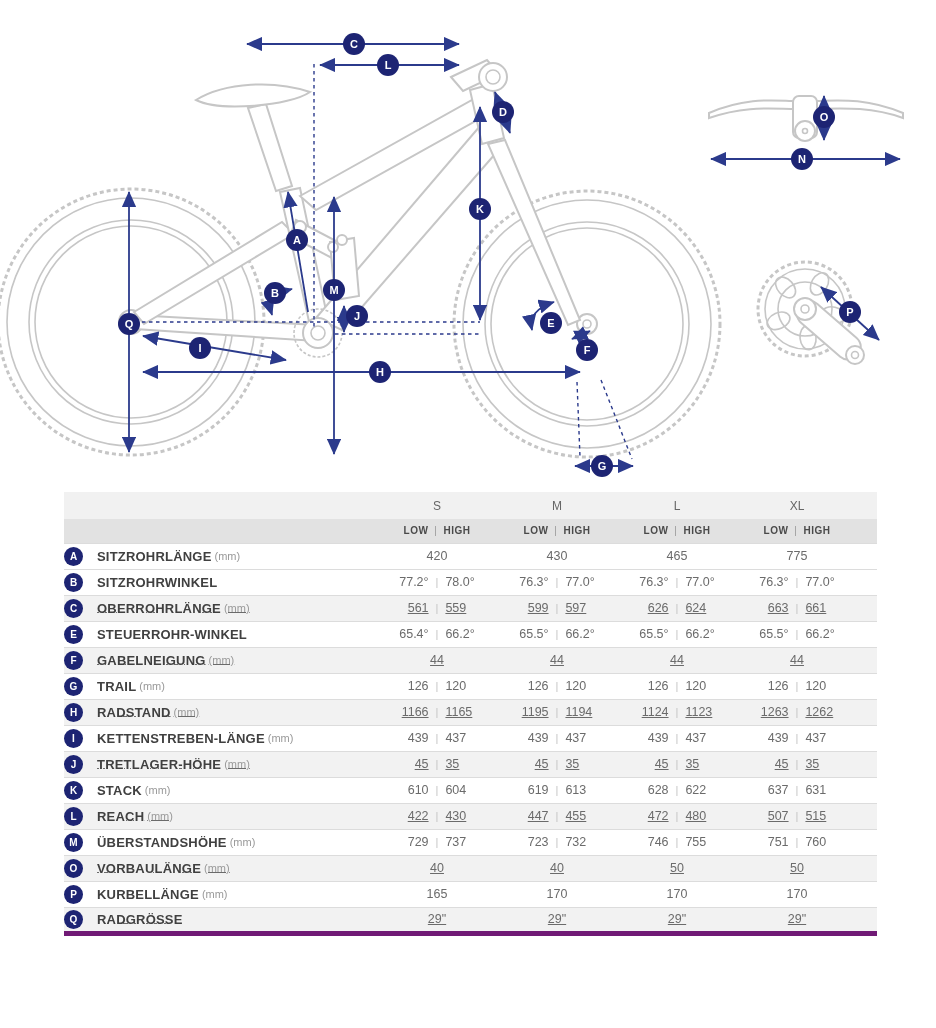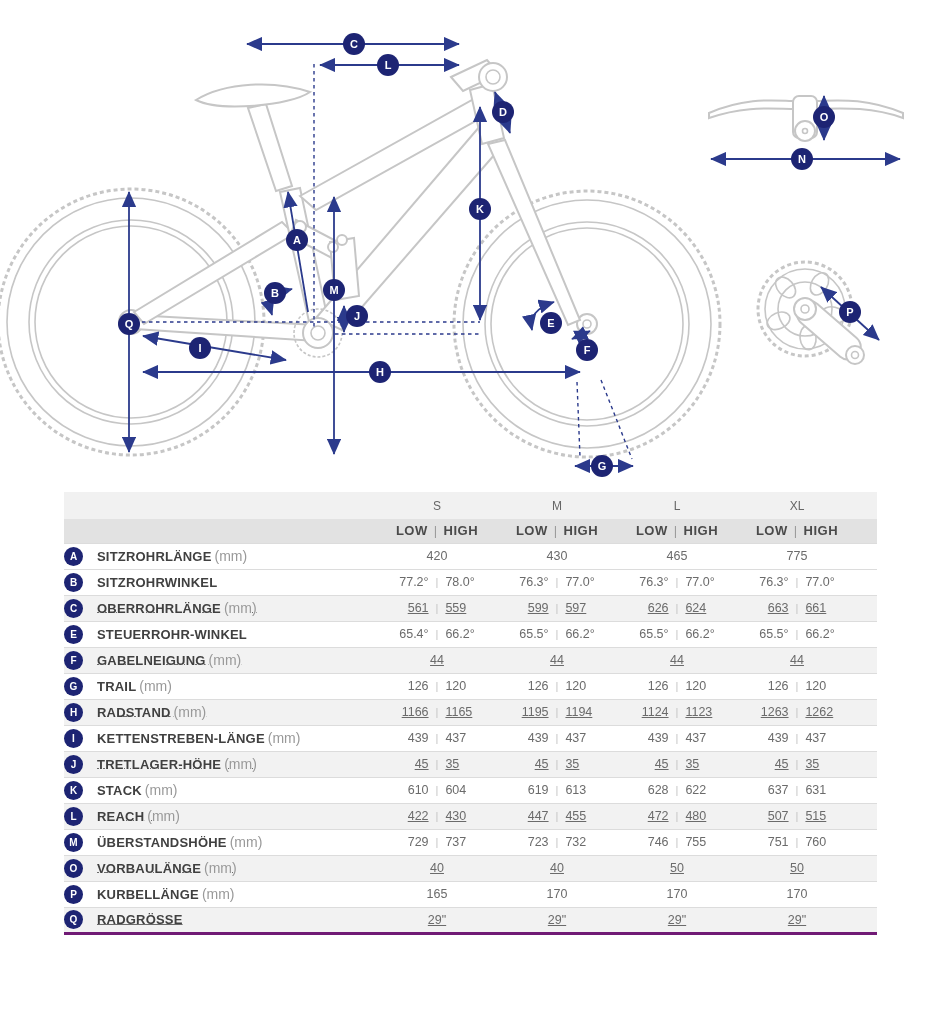--- a/index.html
+++ b/index.html
@@ -14,33 +14,33 @@
   .knob{stroke:#c6c6c6;stroke-width:3;stroke-dasharray:4 3;fill:none;}
   .arr{stroke:#2b3a8c;stroke-width:1.8;fill:none;}
   .dash{stroke:#2b3a8c;stroke-width:1.4;stroke-dasharray:3.5 3.5;fill:none;}
   .mletter{fill:#ffffff;font-size:11px;font-weight:bold;text-anchor:middle;
     font-family:"Liberation Sans",sans-serif;}
   
   .geo-table-wrap{position:absolute;left:64px;top:492px;width:813px;}
   table.geo{border-collapse:collapse;table-layout:fixed;width:813px;}
   table.geo th,table.geo td{padding:0;margin:0;box-sizing:border-box;}
   tr.band1 th{background:#f1f1f1;height:27px;font-size:12px;font-weight:400;color:#666;text-align:center;}
-  tr.band2 th{background:#e2e2e2;height:24px;font-size:13px;font-weight:700;color:#4a4a4a;
+  tr.band2 th{background:#e2e2e2;height:24px;font-size:10px;font-weight:700;color:#4a4a4a;
     letter-spacing:.5px;text-align:center;}
   tr.band2 .hpipe{color:#9a9a9a;font-weight:400;margin:0 6px;}
   tbody td{height:26px;border-top:1px solid #dcdcdc;font-size:12.5px;color:#6b6b6b;
     text-align:center;vertical-align:middle;}
-  tbody tr:last-child td{border-bottom:3px solid #701a75;}
+  tbody tr:last-child td{border-bottom:5px solid #701a75;}
   tbody tr:nth-child(2n+3) td{background:#f2f2f2;text-decoration:underline;}
   td.label-cell{text-align:left;padding-left:41px;white-space:nowrap;}
   .badge{display:inline-block;width:19px;height:19px;line-height:19px;border-radius:50%;
     background:#1d2473;color:#fff;font-size:10px;font-weight:bold;text-align:center;
     vertical-align:middle;margin-right:14px;}
   .lbl{font-size:13px;font-weight:bold;color:#404040;letter-spacing:.2px;vertical-align:middle;}
-  .unit{font-size:14px;color:#999;margin-left:3px;vertical-align:middle;}
+  .unit{font-size:11px;color:#999;margin-left:3px;vertical-align:middle;}
   td.val .pipe{color:#c6c6c6;margin:0 7px;font-size:11px;}
 </style>
 </head>
 <body>
 
 <div class="screen">
 
   <svg class="diagram" width="936" height="492" viewBox="0 0 936 492">
     <defs>
       <marker id="ah" markerWidth="10" markerHeight="8" refX="8.5" refY="4" orient="auto-start-reverse">

